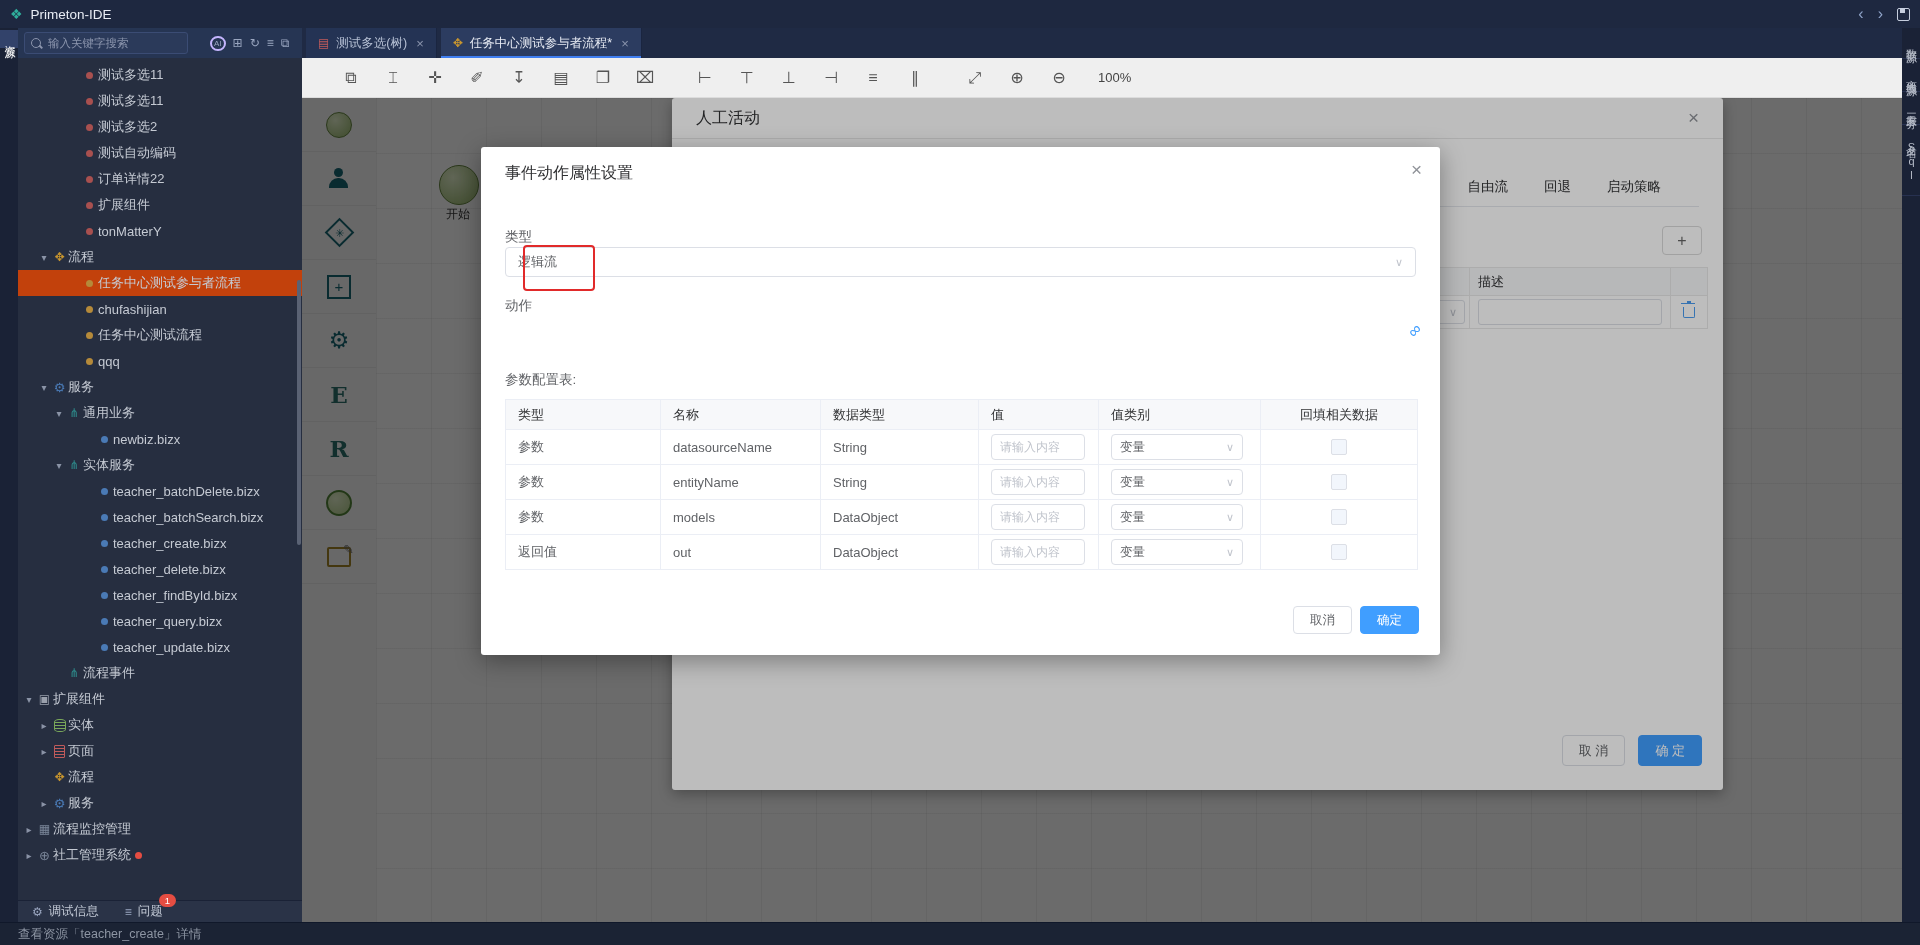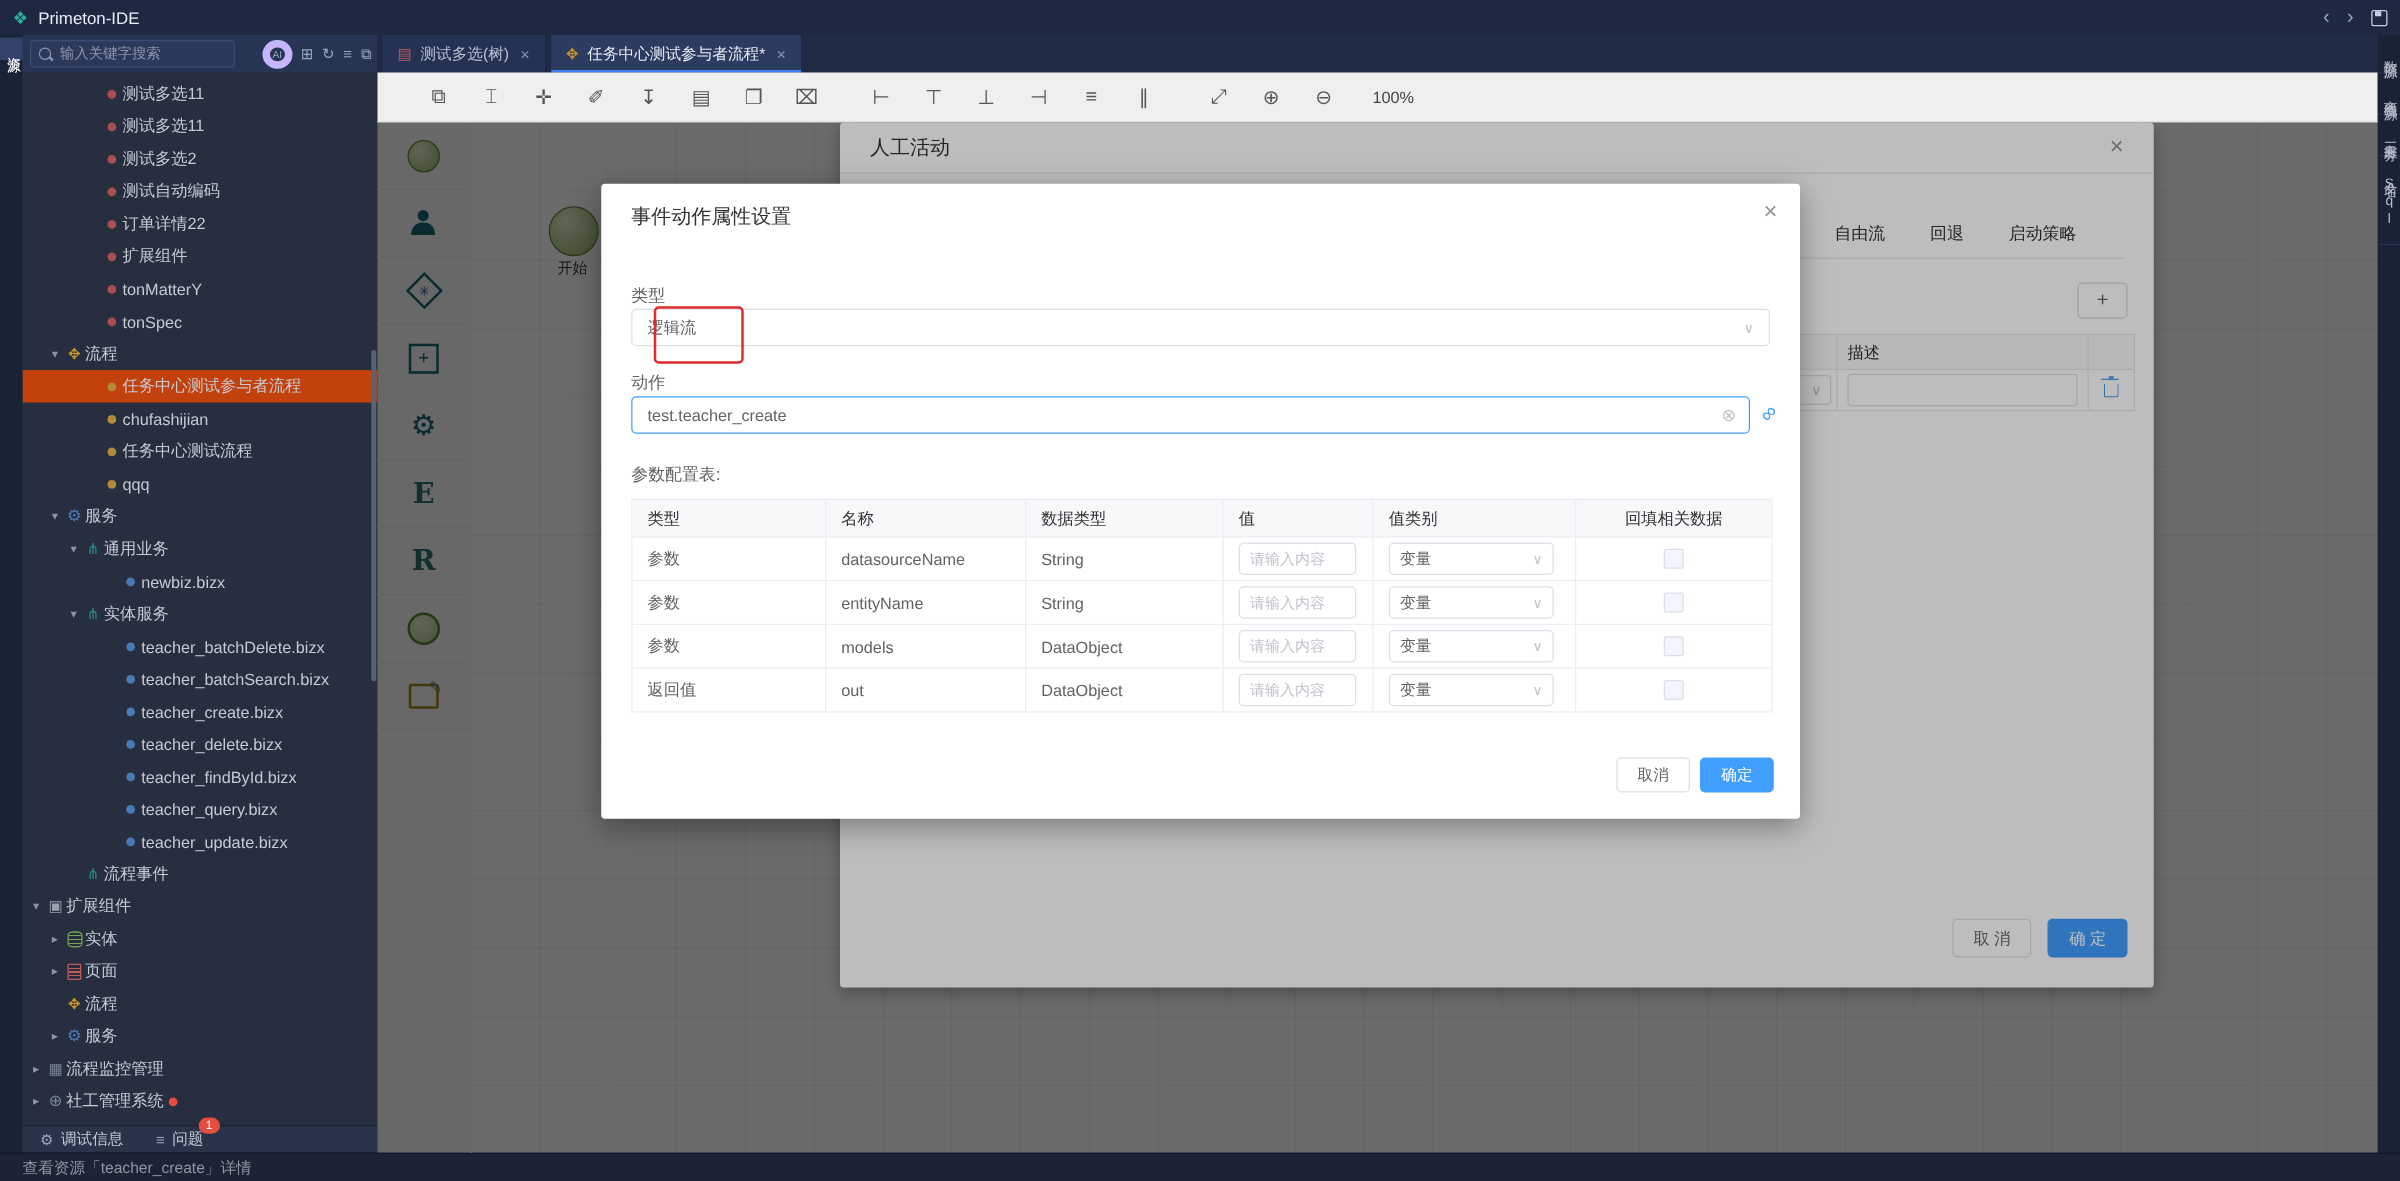--- a/index.html
+++ b/index.html
@@ -26,21 +26,21 @@
   .search-row{position:absolute;left:18px;top:28px;width:284px;height:30px;background:#263553;
     display:flex;align-items:center;padding:0 6px;box-sizing:border-box;gap:22px;}
   .search-box{flex:0 0 150px;height:20px;display:flex;align-items:center;background:#2b3a5a;border:1px solid #3b4c74;
     border-radius:3px;padding:0 6px;gap:5px;}
   .search-box input{background:transparent;border:none;outline:none;color:#cfd6e4;font-size:11.5px;width:110px;}
   .search-box input::placeholder{color:#8b95ad;}
   .mag{width:8px;height:8px;border:1.5px solid #8b95ad;border-radius:50%;position:relative;flex:0 0 auto;}
   .mag::after{content:"";position:absolute;left:7px;top:7px;width:4px;height:1.5px;background:#8b95ad;transform:rotate(45deg);}
   .srch-icons{display:flex;gap:7px;color:#9aa6c0;font-size:12px;align-items:center;}
   .srch-icons .ic{cursor:pointer;}
-  .ic-ai{font-size:8px;border:6px solid #c4b5fd;border-radius:50%;padding:1px 2px;}
+  .ic-ai{font-size:8px;border:2px solid #c4b5fd;border-radius:50%;padding:1px 2px;}
 
   .tabbar{position:absolute;left:302px;top:28px;width:1600px;height:30px;background:#1f2a44;display:flex;align-items:stretch;}
   .etab{display:flex;align-items:center;gap:7px;padding:0 12px;font-size:12.5px;color:#b6c0d4;background:#243354;
     border-right:1px solid #1a2540;position:relative;cursor:pointer;margin-left:4px;}
   .etab.active{background:#2c3c60;color:#e8ecf4;}
   .etab.active::after{content:"";position:absolute;left:0;right:0;bottom:0;height:2px;background:#3f7ef0;}
   .etab .t-ic{font-size:12px;}
   .etab .t-close{color:#8b95ad;font-size:13px;margin-left:2px;}
 
   
@@ -266,27 +266,20 @@
         </span>
         <span>扩展组件</span>
       </div>
       <div class="tree-row" style="padding-left: 49px;">
         <span class="tree-arrow"></span>
         <span class="mk">
           <span class="dot dot-red"></span>
         </span>
         <span>tonMatterY</span>
       </div>
-      <div class="tree-row" style="padding-left: 49px;">
-        <span class="tree-arrow"></span>
-        <span class="mk">
-          <span class="dot dot-red"></span>
-        </span>
-        <span>tonSpec</span>
-      </div>
       <div class="tree-row" style="padding-left: 19px;">
         <span class="tree-arrow">▾</span>
         <span class="mk">
           <span class="g-flow">✥</span>
         </span>
         <span>流程</span>
       </div>
       <div class="tree-row selected" style="padding-left: 49px;">
         <span class="tree-arrow"></span>
         <span class="mk">
@@ -556,24 +549,20 @@
     <span class="m-close">×</span>
 
     <div class="m-label" style="top:81px">类型</div>
     <div class="m-select">
       <span>逻辑流</span>
       <span class="chev">∨</span>
     </div>
     <div class="anno-rect"></div>
 
     <div class="m-label" style="top:150px">动作</div>
-    <div class="m-input-wrap">
-      <input value="test.teacher_create" style="">
-      <span class="clear-ic">⊗</span>
-    </div>
     <span class="link-ic">∞</span>
 
     <div class="m-label" style="top:224px">参数配置表:</div>
     <div class="m-table" id="mTable">
         <div class="mt-head">
           <div class="mc mc-1">类型</div>
           <div class="mc mc-2">名称</div>
           <div class="mc mc-3">数据类型</div>
           <div class="mc mc-4">值</div>
           <div class="mc mc-5">值类别</div>

